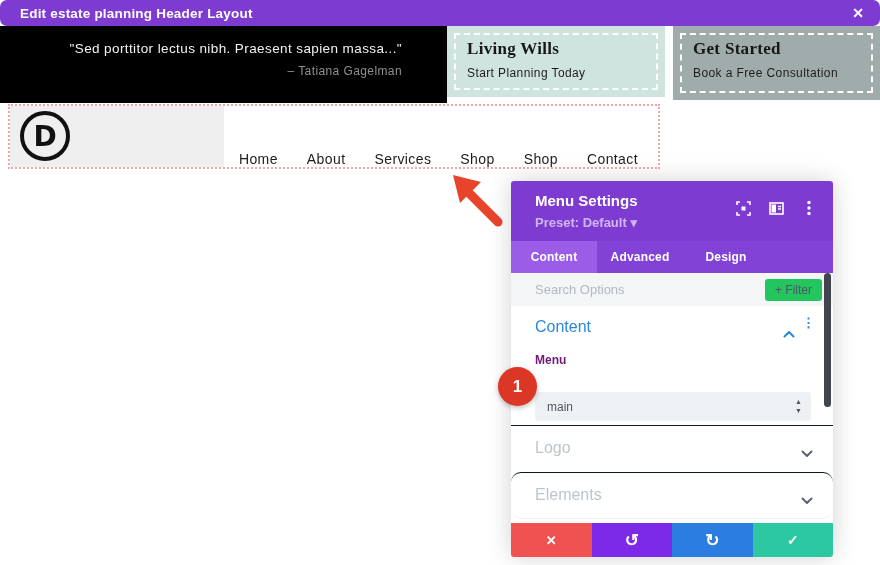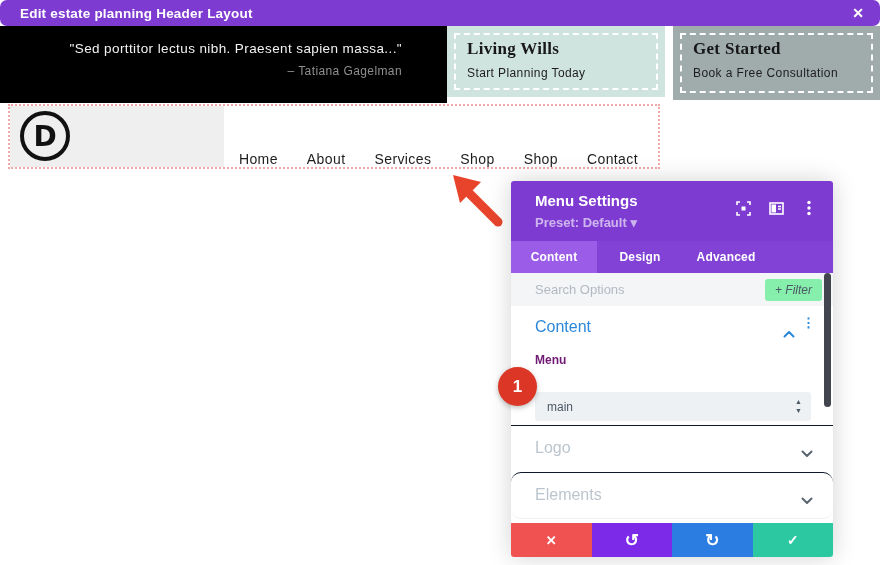--- a/index.html
+++ b/index.html
@@ -47,21 +47,21 @@
   #mh .hicons { position:absolute; right:16px; top:19px; display:flex; gap:17px; align-items:center; }
   #mh .hicons .hi { width:16px; height:16px; display:flex; align-items:center; justify-content:center; cursor:pointer; }
 
   #tabs { position:absolute; left:0; top:60px; width:100%; height:32px; background:#8342d6; display:flex; }
   #tabs .tab { width:86px; height:32px; display:flex; align-items:center; justify-content:center; color:#fff; font-size:12px; font-weight:700; cursor:pointer; letter-spacing:.2px; }
   #tabs .tab.active { background:#9b5de8; }
 
   #searchrow { position:absolute; left:0; top:92px; width:100%; height:33px; background:#f3f5f7; }
   #searchrow input { position:absolute; left:24px; top:0; width:220px; height:33px; border:none; outline:none; background:transparent; font-size:13px; color:#4c5866; font-family:"Liberation Sans", sans-serif; }
   #searchrow input::placeholder { color:#b3bac2; }
-  #filter-btn { position:absolute; right:11px; top:6px; height:22px; padding:0 10px; background:#86efac; border-radius:3px; font-size:12px; color:#4c5866; display:flex; align-items:center; cursor:pointer;font-style:italic; }
+  #filter-btn { position:absolute; right:11px; top:6px; height:22px; padding:0 10px; background:#22c55e; border-radius:3px; font-size:12px; color:#4c5866; display:flex; align-items:center; cursor:pointer; }
 
   #sec-content-title { position:absolute; left:24px; top:137px; font-size:16px; color:#2b87da; cursor:pointer; }
   #sec-content-chevron { position:absolute; right:38px; top:143px; cursor:pointer; }
   #sec-content-kebab { position:absolute; right:18px; top:139px; color:#2b87da; font-size:13px; font-weight:700; letter-spacing:0; cursor:pointer; line-height:5px; text-align:center; }
 
   #menu-label { position:absolute; left:24px; top:172px; font-size:12px; font-weight:700; color:#701a75; }
   #menu-select { position:absolute; left:24px; top:191px; width:276px; height:29px; background:#eef1f4; border-radius:3px; cursor:pointer;margin-top:20px; }
   #menu-select .val { position:absolute; left:12px; top:8px; font-size:12px; color:#4c5866; }
   #menu-select .ud { position:absolute; right:9px; top:5px; display:flex; flex-direction:column; align-items:center; color:#4c5866; font-size:7px; line-height:9px; }
 
@@ -164,22 +164,22 @@
             <circle cx="2" cy="2.5" r="1.7" fill="#fff"></circle>
             <circle cx="2" cy="8" r="1.7" fill="#fff"></circle>
             <circle cx="2" cy="13.5" r="1.7" fill="#fff"></circle>
           </svg>
         </span>
       </div>
     </div>
 
     <div id="tabs">
       <div class="tab active">Content</div>
+      <div class="tab">Advanced</div>
       <div class="tab">Design</div>
-      <div class="tab">Advanced</div>
     </div>
 
     <div id="searchrow">
       <input type="text" placeholder="Search Options" style="">
       <div id="filter-btn">+ Filter</div>
     </div>
 
     <div id="sec-content-title">Content</div>
     <span id="sec-content-chevron">
       <svg width="12" height="8" viewBox="0 0 12 8">

